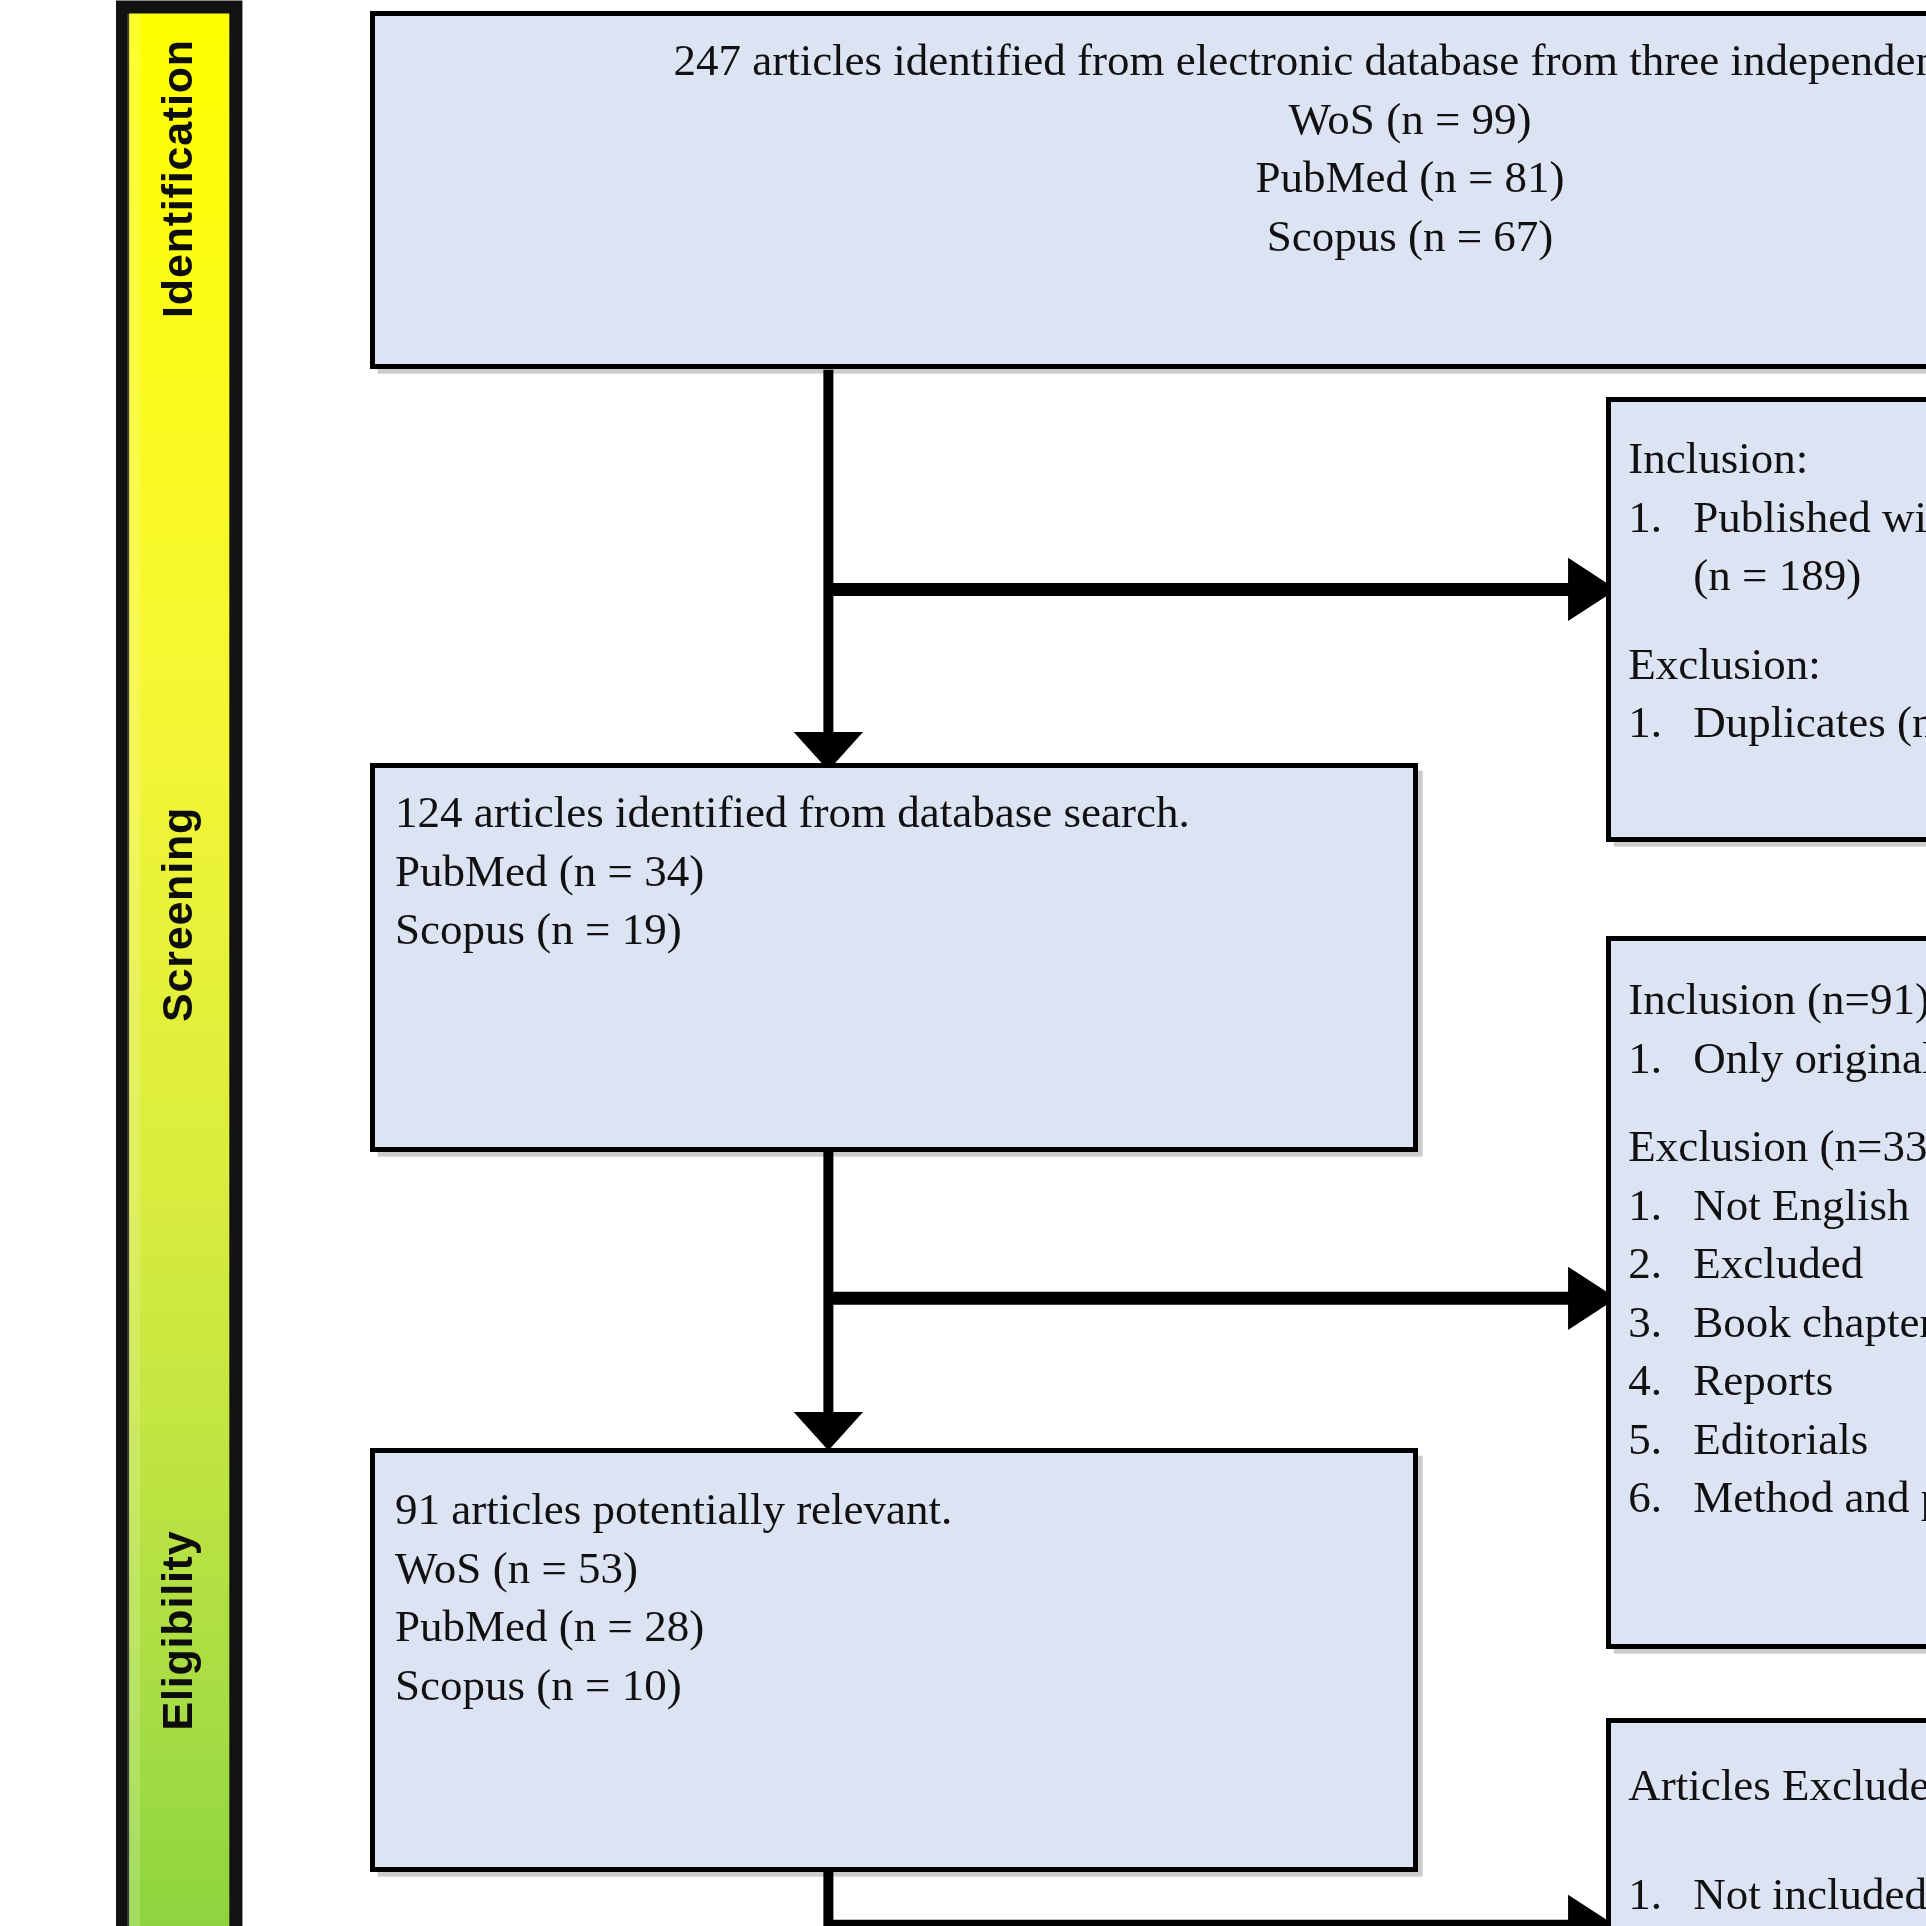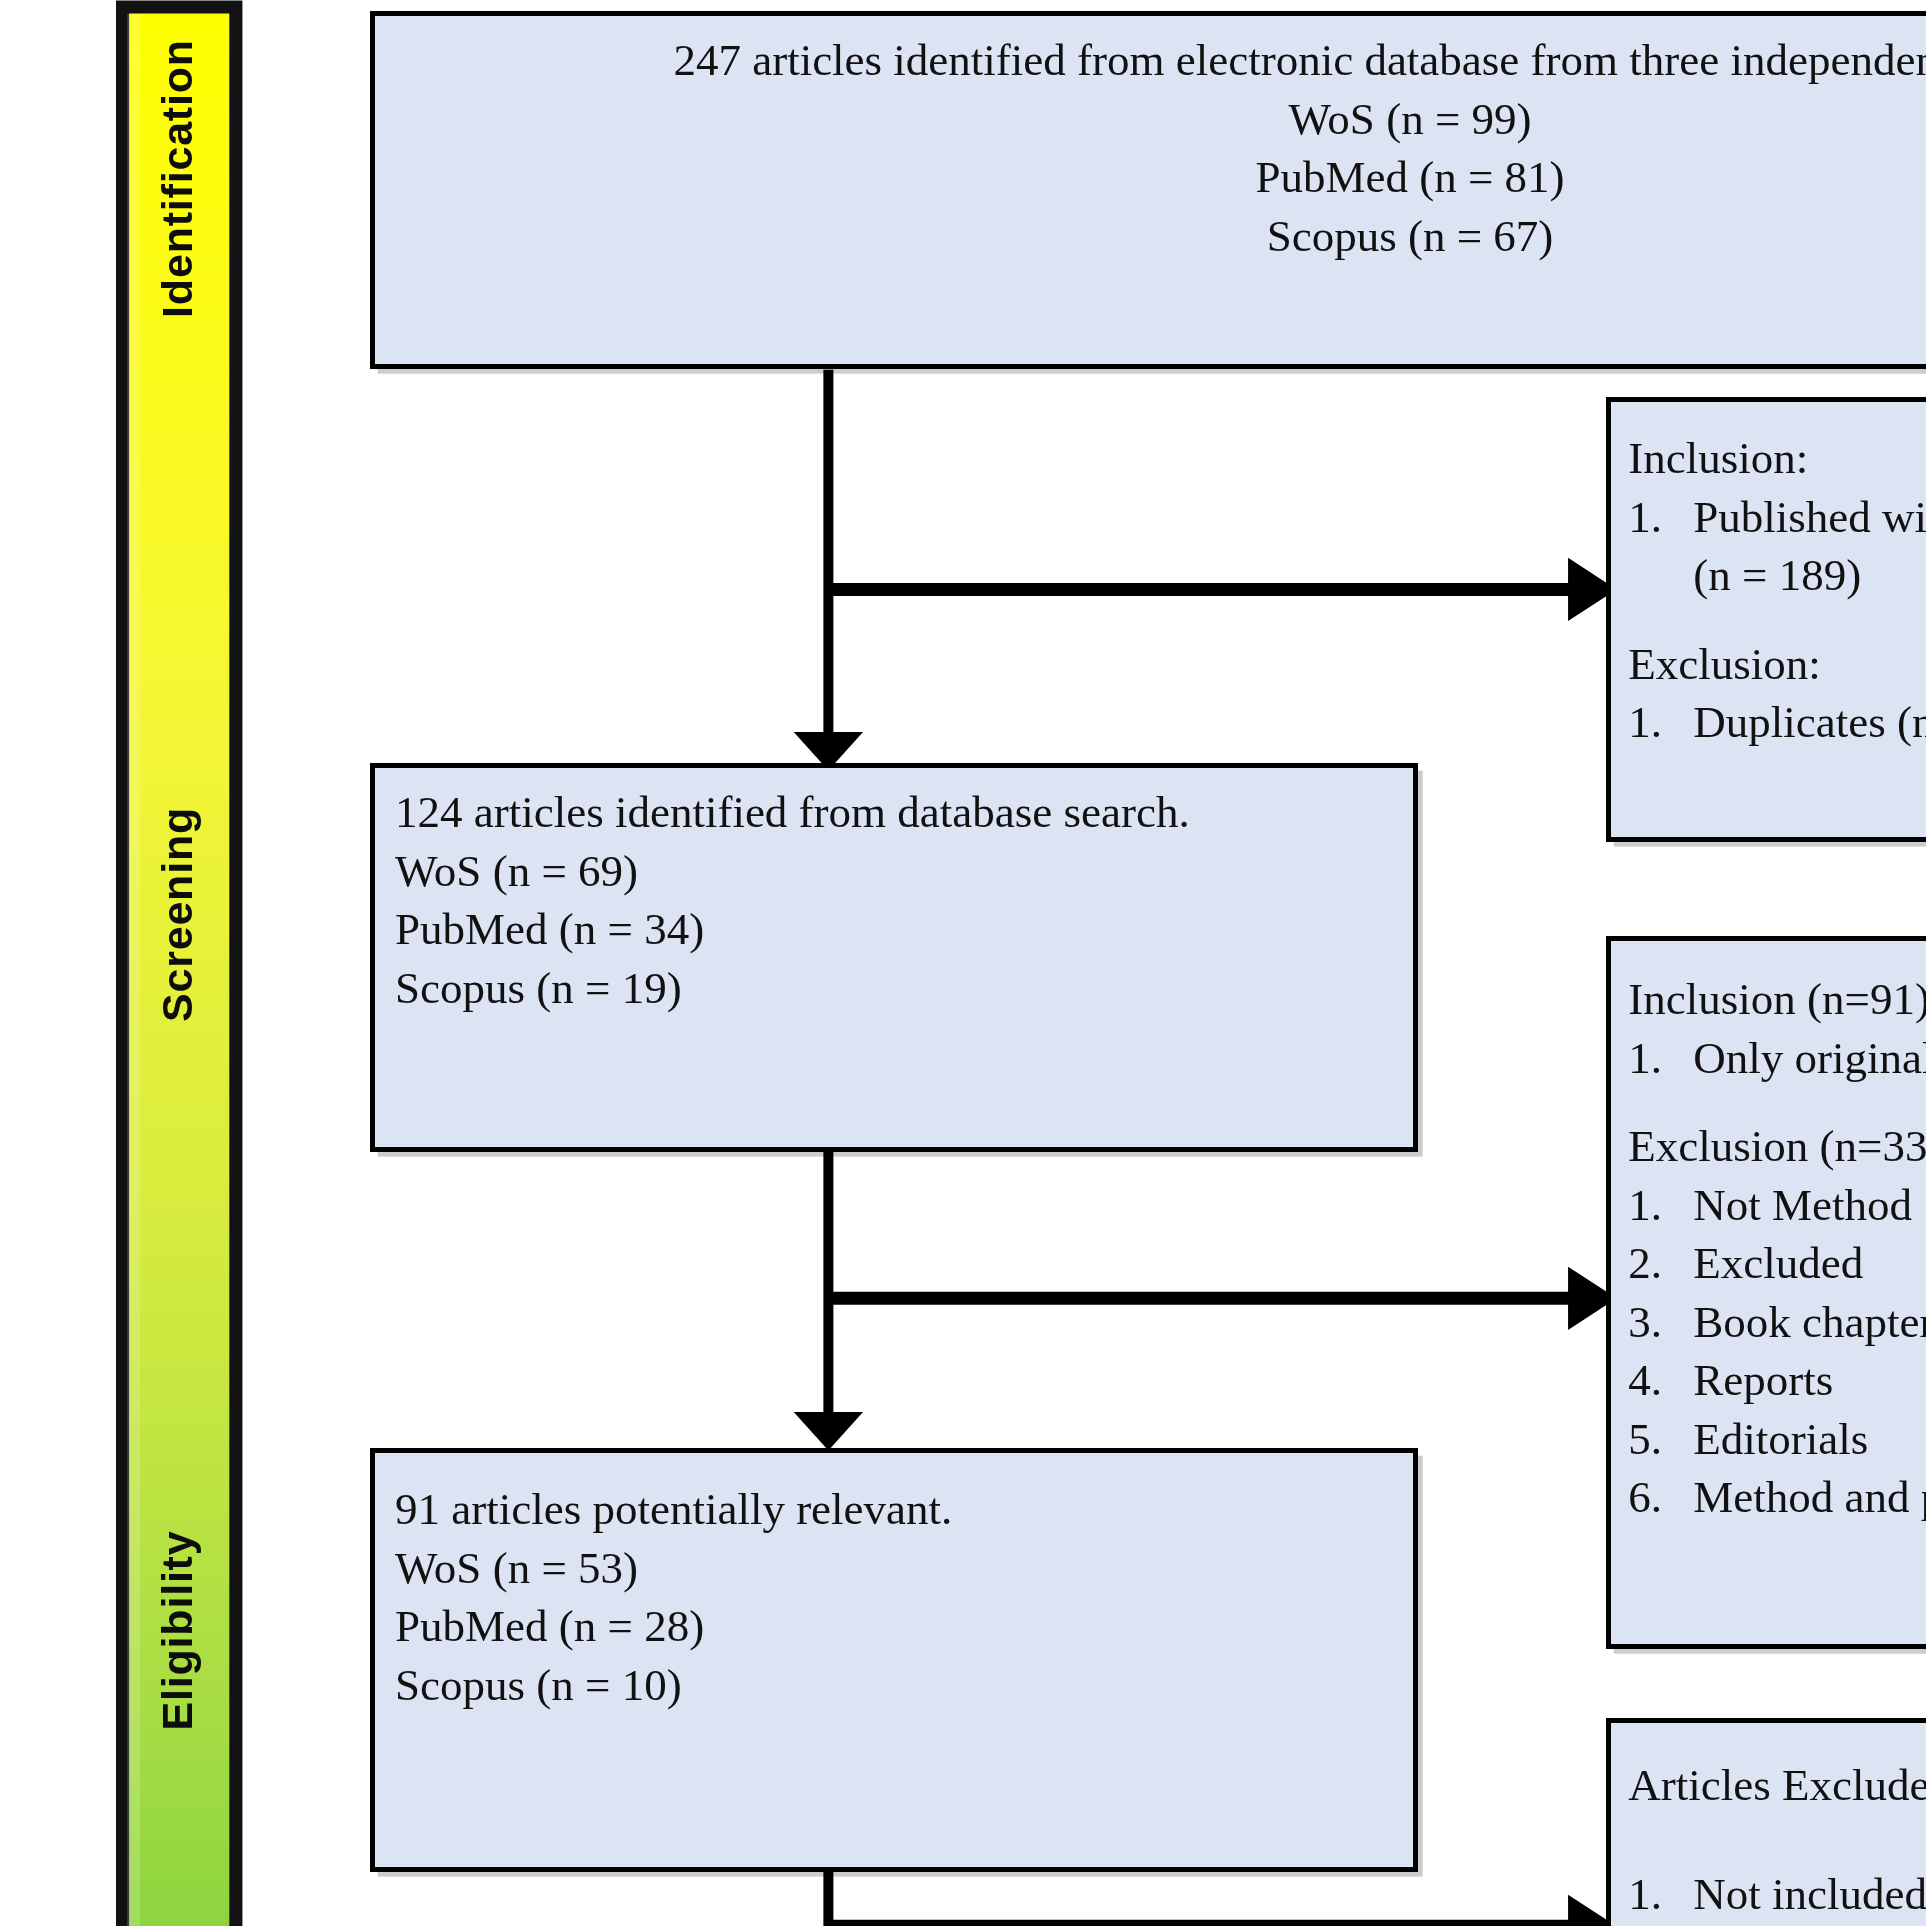--- a/index.html
+++ b/index.html
@@ -145,21 +145,20 @@
 
   <div class="node centered" style="left:370px; top:10.8px; width:2080px; height:358px;">
     <span class="ln">247 articles identified from electronic database from three independent databases;</span>
     <span class="ln">WoS (n = 99)</span>
     <span class="ln">PubMed (n = 81)</span>
     <span class="ln">Scopus (n = 67)</span>
   </div>
 
   <div class="node" style="left:370px; top:763px; width:1048px; height:389px; ">
     <span class="ln">124 articles identified from database search.</span>
-    <span class="ln">WoS (n = 69)</span>
     <span class="ln">PubMed (n = 34)</span>
     <span class="ln">Scopus (n = 19)</span>
   </div>
 
   <div class="node" style="left:370px; top:1448px; width:1048px; height:424px; padding-top:27px;">
     <span class="ln">91 articles potentially relevant.</span>
     <span class="ln">WoS (n = 53)</span>
     <span class="ln">PubMed (n = 28)</span>
     <span class="ln">Scopus (n = 10)</span>
   </div>
@@ -180,21 +179,21 @@
   </div>
 
   <div class="node" style="left:1606px; top:936px; width:925px; height:713px; padding-top:29px; padding-left:17.3px; padding-right:3.9px;">
     <span class="ln">Inclusion (n=91):</span>
     <span class="listrow">
       <span class="num">1.</span><span class="txt">Only original articles</span>
     </span>
     <span class="gap"></span>
     <span class="ln">Exclusion (n=33):</span>
     <span class="listrow">
-      <span class="num">1.</span><span class="txt">Not Method</span>
+      <span class="num">1.</span><span class="txt">Not English</span>
     </span>
     <span class="listrow">
       <span class="num">2.</span><span class="txt">Excluded</span>
     </span>
     <span class="listrow">
       <span class="num">3.</span><span class="txt">Book chapters</span>
     </span>
     <span class="listrow">
       <span class="num">4.</span><span class="txt">Reports</span>
     </span>

